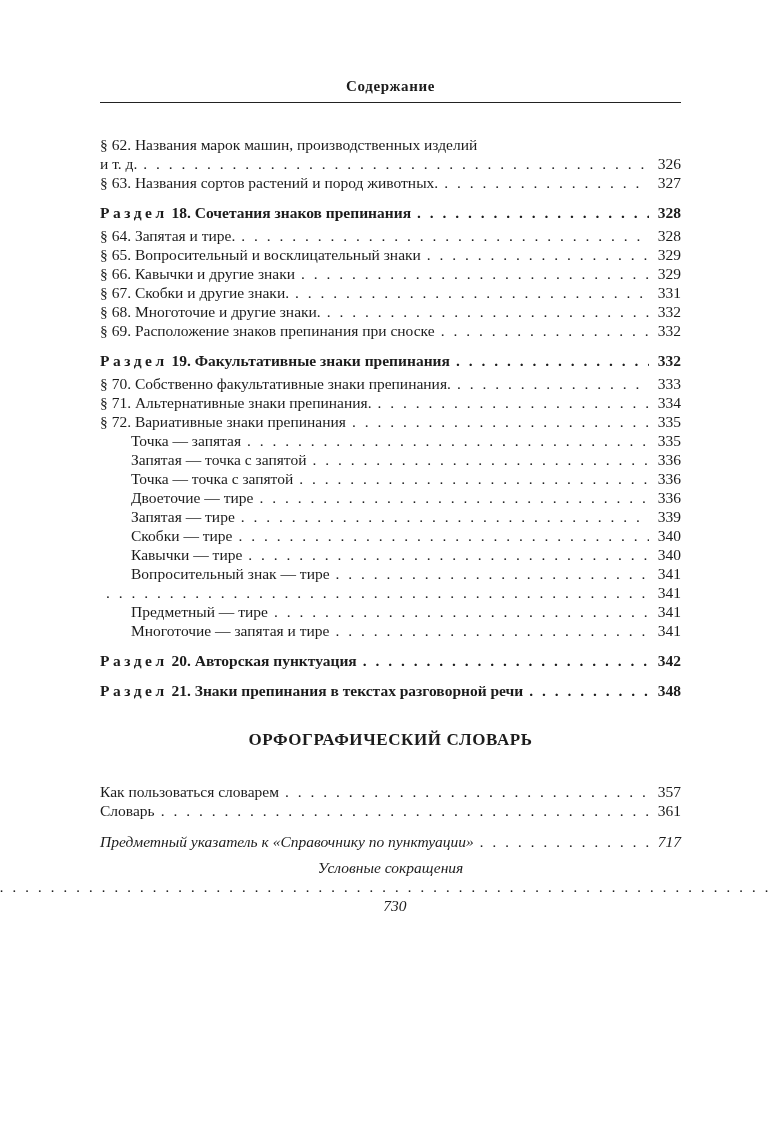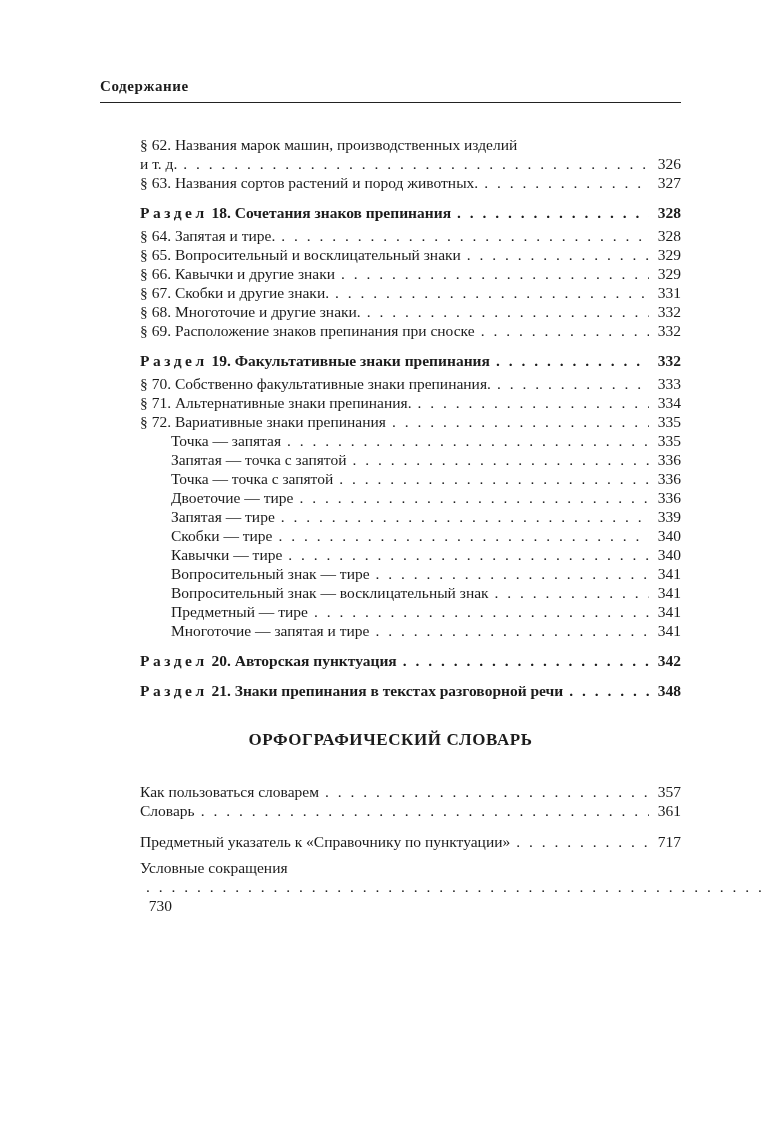--- a/index.html
+++ b/index.html
@@ -9,39 +9,38 @@
     color: #1c1c1c;
     font-family: "Liberation Serif", "DejaVu Serif", serif;
     overflow: hidden;
   }
   .page {
     width: 769px;
     height: 1123px;
     padding: 78px 88px 0 100px;
   }
   .header-row {
-    text-align: left;
+    text-align: center;
     font-weight: bold;
     font-size: 15px;
     letter-spacing: 0.6px;
     padding-bottom: 7px;
   }
   .rule {
     border-bottom: 1.6px solid #222;
     width: 100%;
   }
   .toc {
     margin-top: 32px;
     font-size: 15.5px;
   }
   .row {
     display: flex;
-    align-items: flex-start;
+    align-items: center;
     line-height: 19px;
-    margin-left: 40px;
   }
   .row .txt { white-space: nowrap; }
   .leader {
     flex: 1 1 auto;
     min-width: 0;
     overflow: hidden;
     white-space: nowrap;
     letter-spacing: 2.5px;
     padding-left: 6px;
     padding-right: 3px;
@@ -58,21 +57,21 @@
   }
   .section .word { letter-spacing: 3.5px; }
   .sub .txt { padding-left: 31px; }
   .heading {
     text-align: center;
     font-weight: bold;
     font-size: 17px;
     letter-spacing: 0.6px;
     margin: 30px 0 32px 0;
   }
-  .italic { }
+  .italic { font-style: italic; }
   .italic + .italic { margin-top: 7px; flex-direction: column; }
   .spacer { height: 12px; }
 </style>
 </head>
 <body>
 
 <div class="page">
   <div class="header-row">
     <span>Содержание</span>
   </div>
@@ -180,21 +179,20 @@
         <span class="txt">Кавычки — тире</span>
         <span class="leader"> . . . . . . . . . . . . . . . . . . . . . . . . . . . . . . . . . . . . . . . . . . . . . . . . . . . . . . . . . . . . . . . . . . . . . . . . . . . . . . . . . . . . . . . . . .</span>
         <span class="pg">340</span>
       </div>
       <div class="row sub">
         <span class="txt">Вопросительный знак — тире</span>
         <span class="leader"> . . . . . . . . . . . . . . . . . . . . . . . . . . . . . . . . . . . . . . . . . . . . . . . . . . . . . . . . . . . . . . . . . . . . . . . . . . . . . . . . . . . . . . . . . .</span>
         <span class="pg">341</span>
       </div>
       <div class="row sub">
-        <span class="txt">Вопросительный знак — восклицательный знак</span>
         <span class="leader"> . . . . . . . . . . . . . . . . . . . . . . . . . . . . . . . . . . . . . . . . . . . . . . . . . . . . . . . . . . . . . . . . . . . . . . . . . . . . . . . . . . . . . . . . . .</span>
         <span class="pg">341</span>
       </div>
       <div class="row sub">
         <span class="txt">Предметный — тире</span>
         <span class="leader"> . . . . . . . . . . . . . . . . . . . . . . . . . . . . . . . . . . . . . . . . . . . . . . . . . . . . . . . . . . . . . . . . . . . . . . . . . . . . . . . . . . . . . . . . . .</span>
         <span class="pg">341</span>
       </div>
       <div class="row sub">
         <span class="txt">Многоточие — запятая и тире</span>

